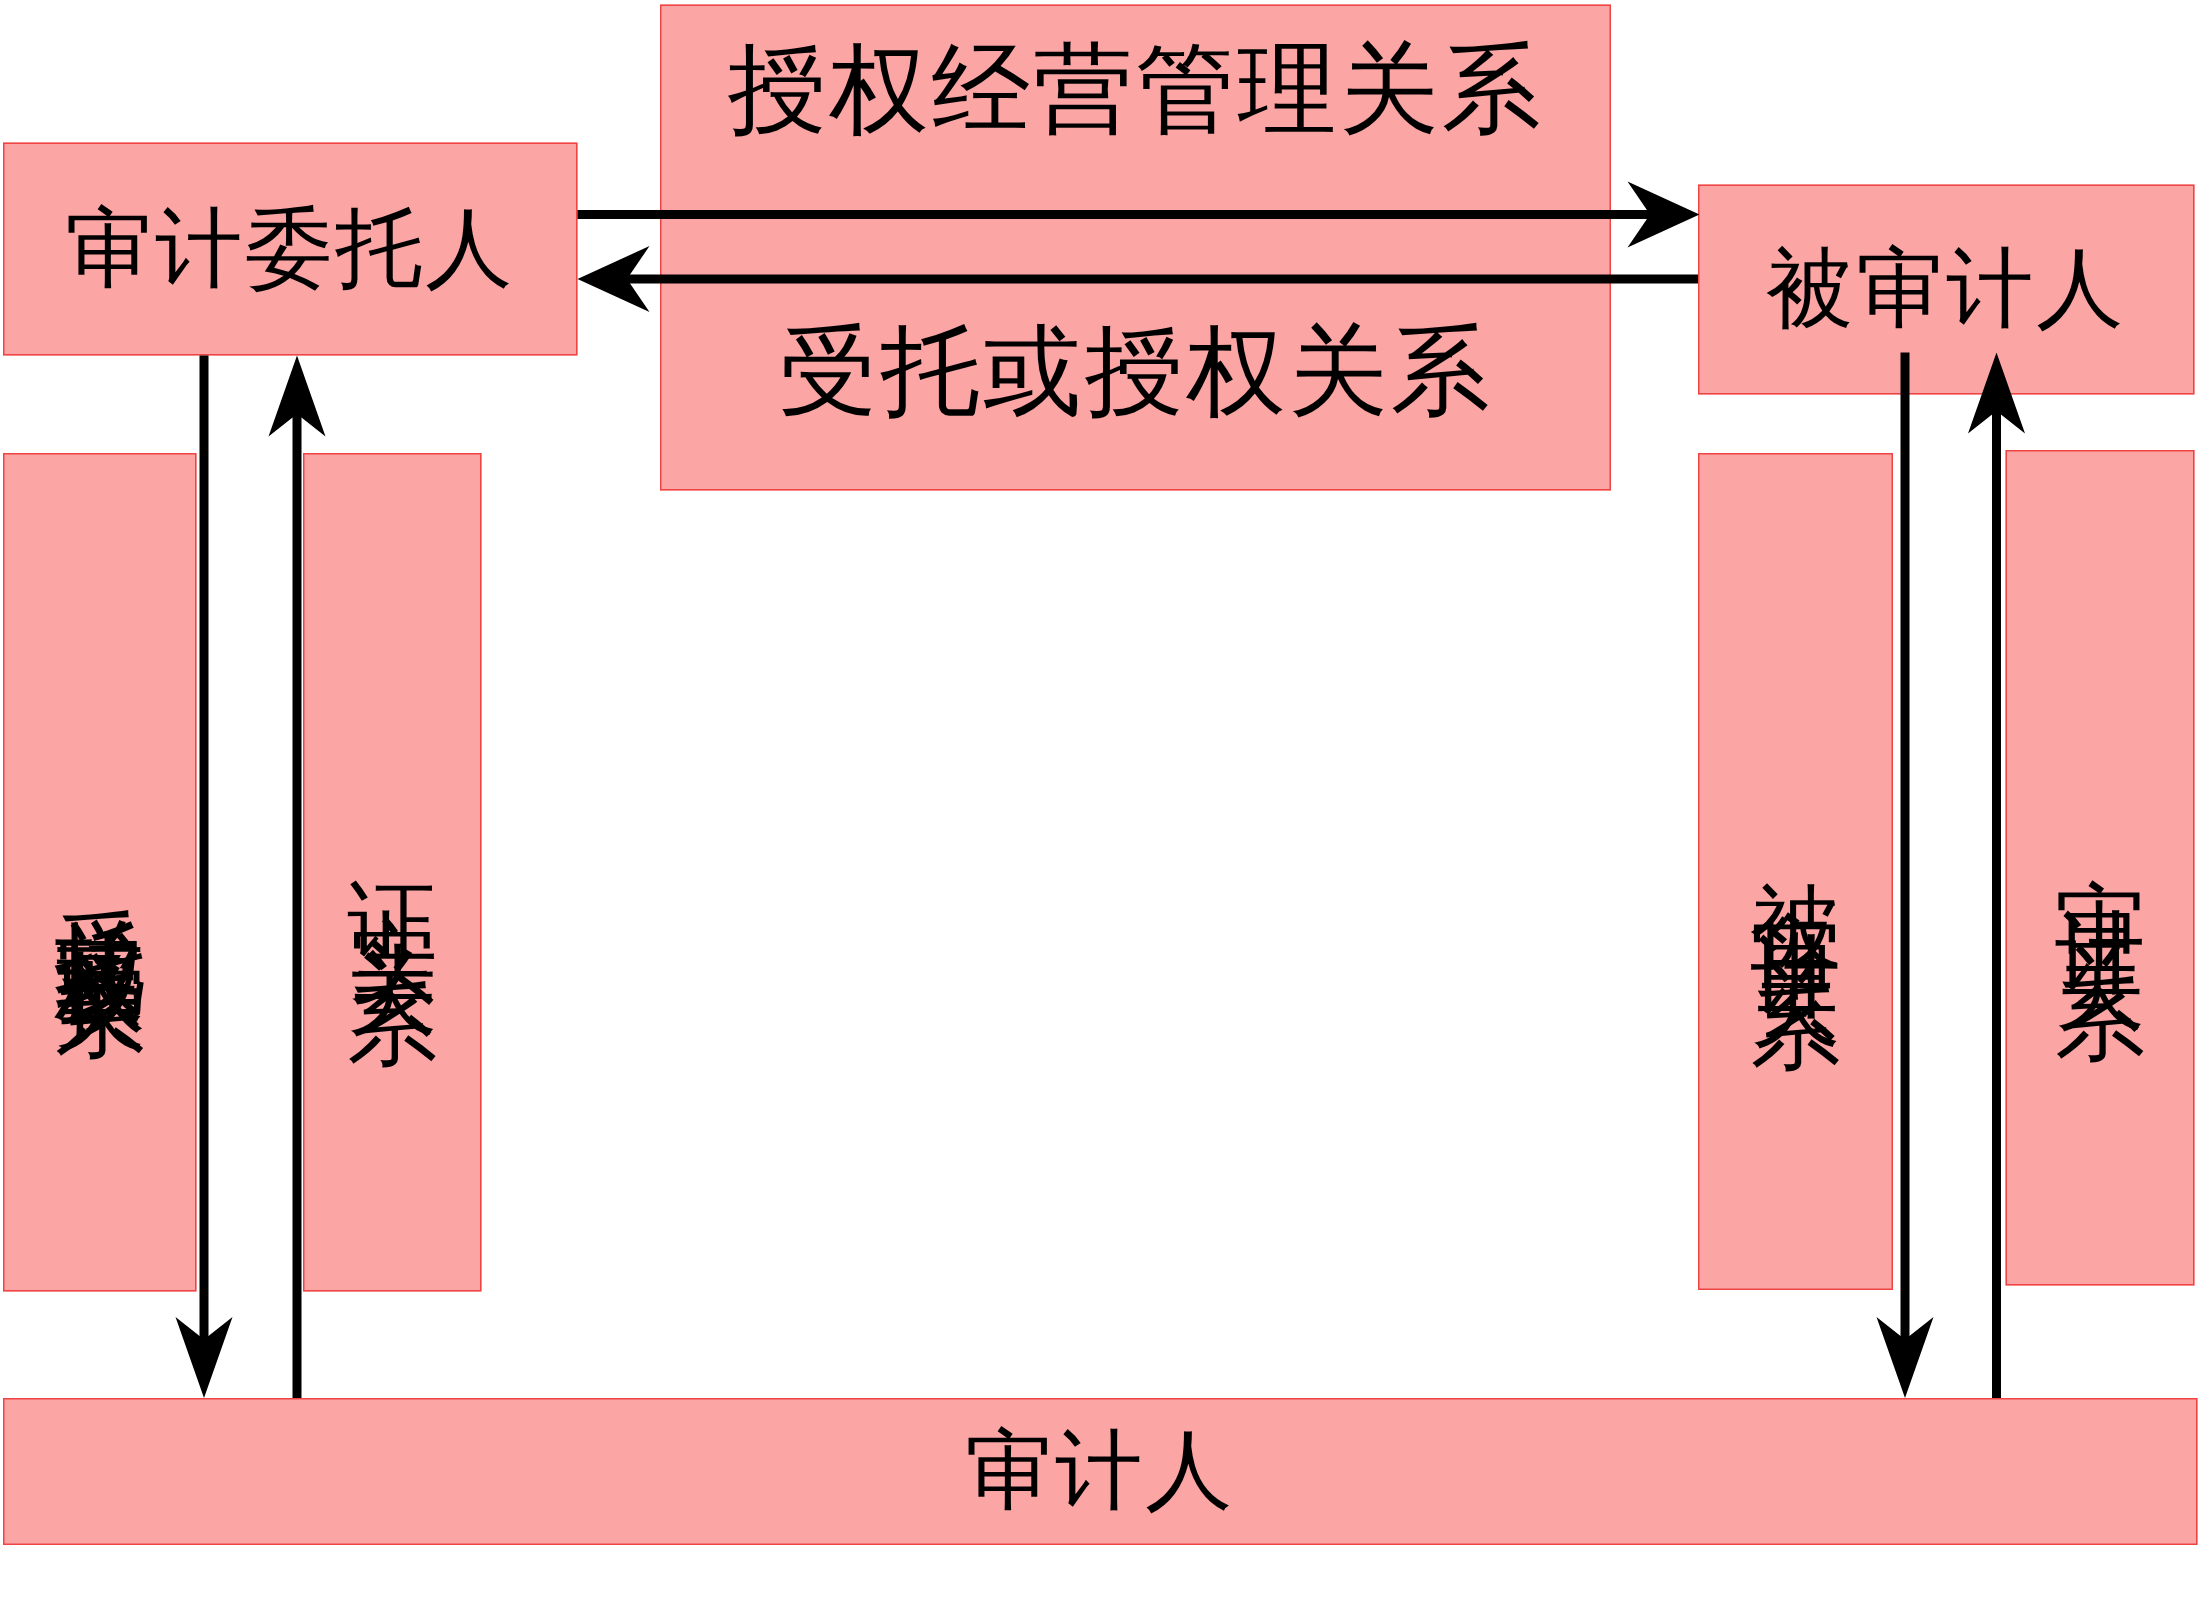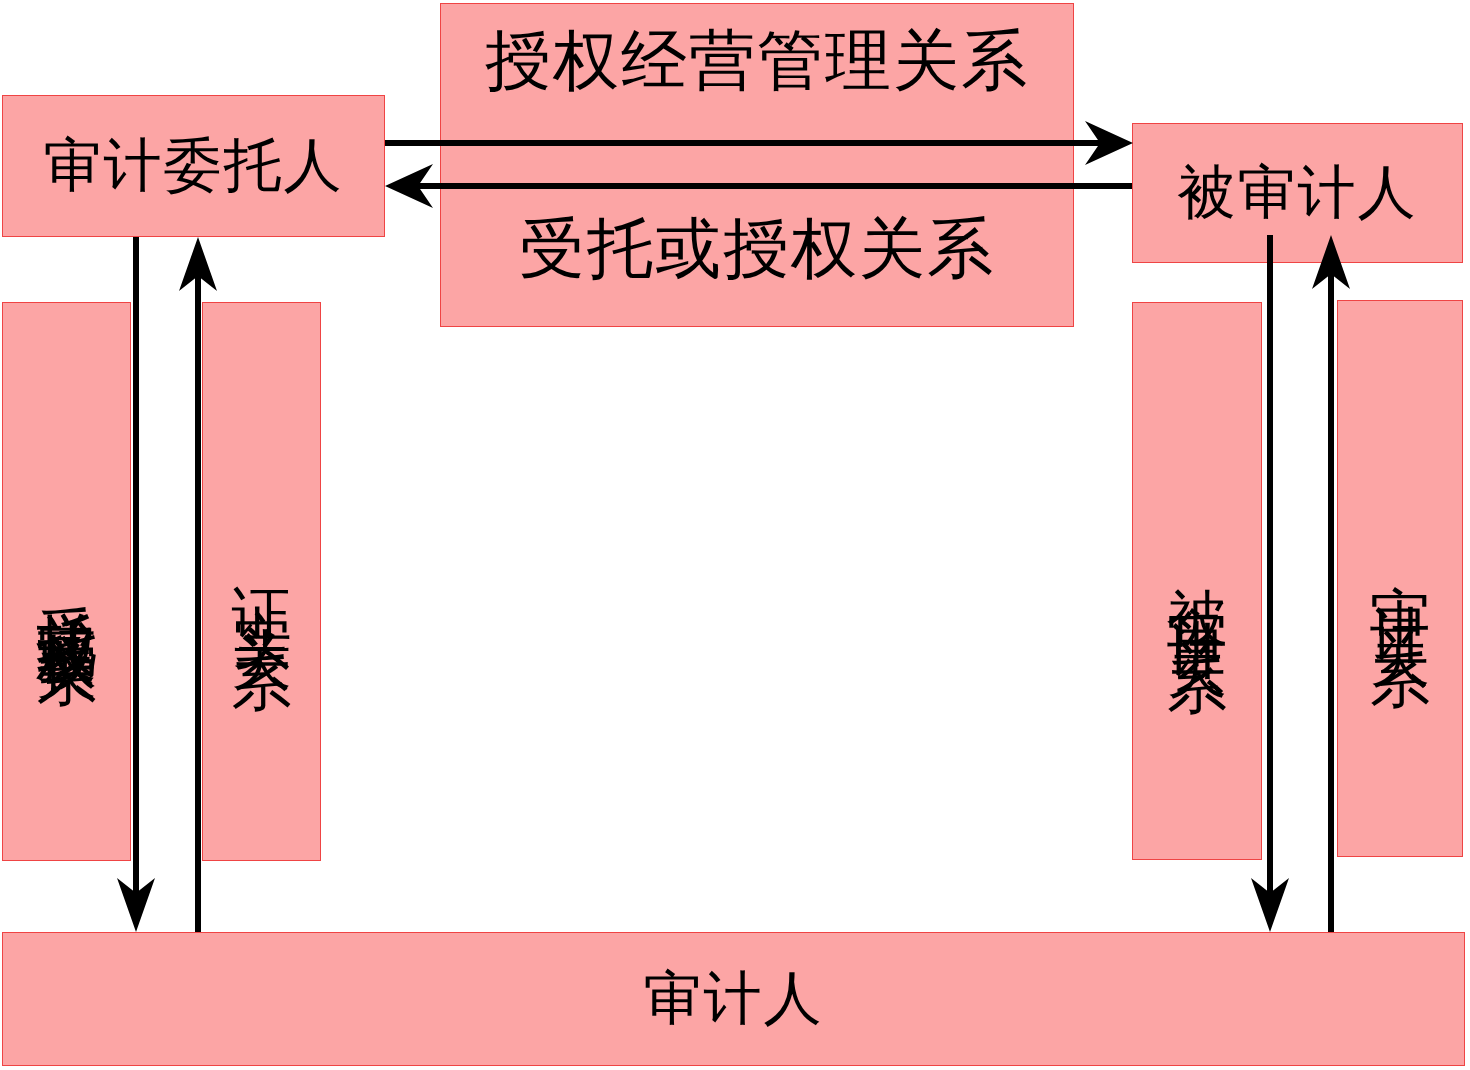--- a/index.html
+++ b/index.html
@@ -17,21 +17,21 @@
     box-sizing: border-box;
     background: #fca5a5;
     border: 1px solid #ef4444;
     z-index: 1;
   }
   
   .entity { display: flex; align-items: center; justify-content: center; }
   .entity-text { font-size: 58px; line-height: 1; letter-spacing: 2px; white-space: nowrap; }
   .client-box  { left: 2px;    top: 95px;  width: 383px;  height: 142px; }
   .auditee-box { left: 1132px; top: 95px;  width: 331px;  height: 140px; margin-top: 28px; }
-  .auditor-box { left: 2px;    top: 932px; width: 1463px; height: 134px; }
+  .auditor-box { left: 2px;    top: 932px; width: 1463px; height: 98px; }
   
   .mid-box { left: 440px; top: 3px; width: 634px; height: 324px; }
   .mid-label {
     position: absolute; left: 0; width: 100%;
     text-align: center; font-size: 66px; line-height: 1;
     letter-spacing: 2px; white-space: nowrap;
   }
   .mid-top { top: 24px; }
   .mid-bottom { top: 212px; }
   

